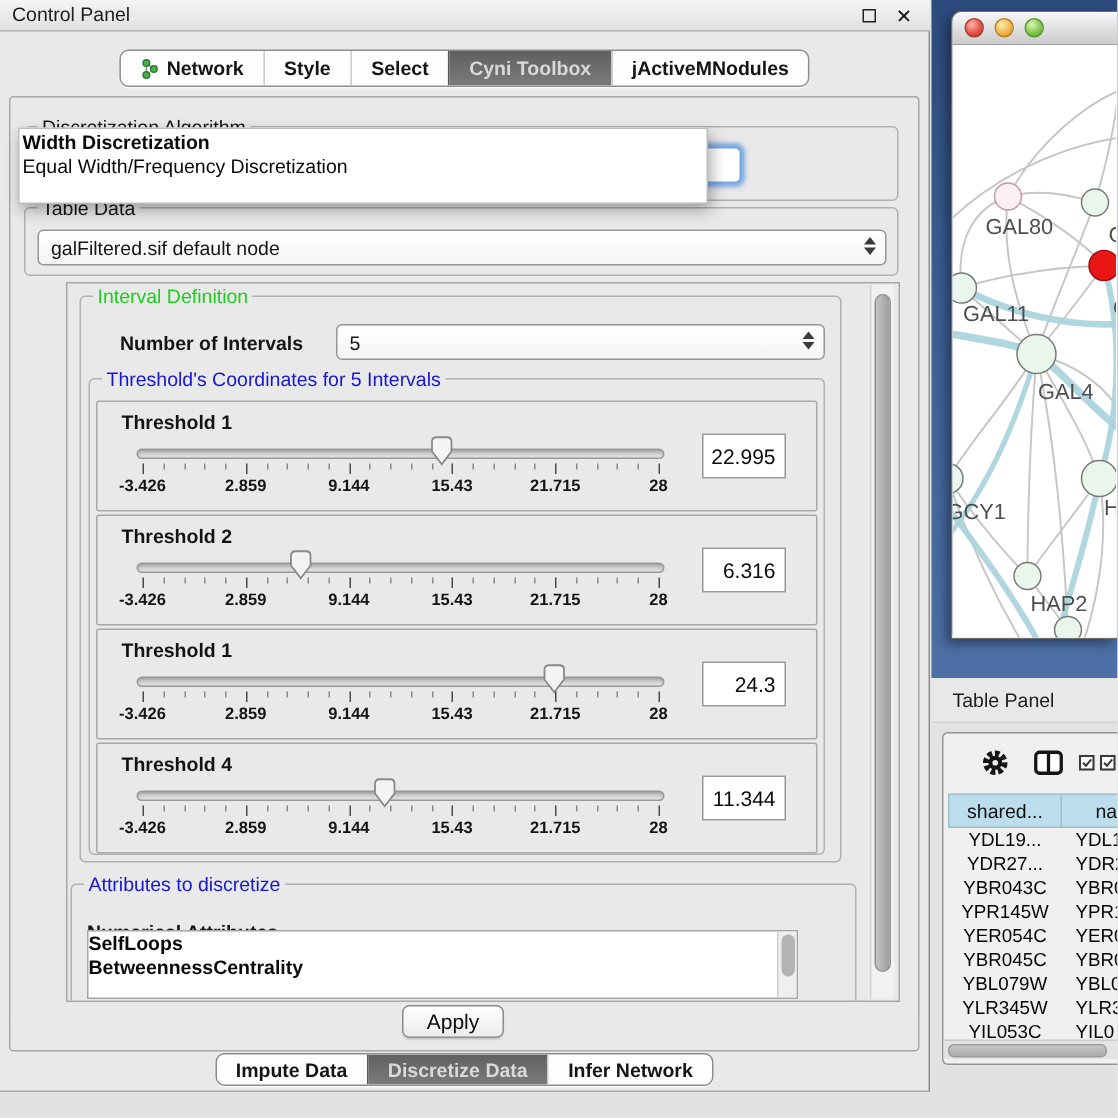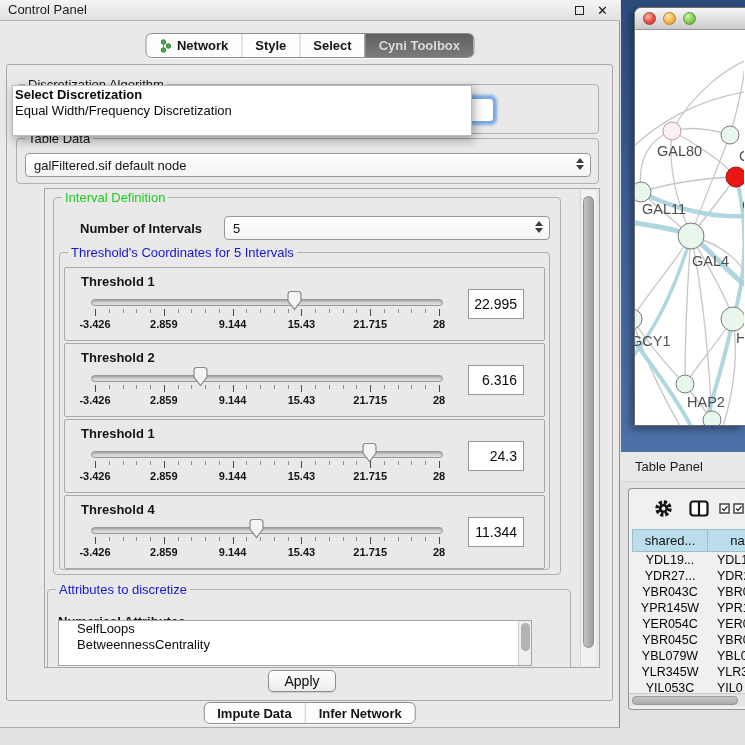--- a/index.html
+++ b/index.html
@@ -85,21 +85,21 @@
   .tick.major { height:7px; background:#4a4a4a; }
   .tick-label { position:absolute; top:50px; transform:translateX(-50%); font-size:11px; font-weight:bold; color:#141414; }
   .th-value { position:absolute; left:403px; top:21px; width:56px; height:30px; background:#fff;
               border:1px solid #979797; font-size:14px; color:#0a0a0a; text-align:right;
               line-height:28px; padding-right:6px; }
 
   .attr-group { left:2px; top:400px; width:524px; height:84px; }
   .attr-label { position:absolute; left:10px; top:12px; font-size:13px; font-weight:bold; color:#141414;margin-top:12px; }
   .attr-list { position:absolute; left:10px; top:30px; width:474px; height:46px; background:#fff;
                border:1px solid #a5a5a5; overflow:hidden; }
-  .attr-item { font-size:13px; line-height:16px; padding-left:18px; color:#0a0a0a; }
+  .attr-item { font-size:13px; line-height:16px; padding-left:0; color:#0a0a0a;font-weight:bold; }
   .attr-vscroll { position:absolute; right:0; top:0; width:13px; height:100%; background:#efefef; border-left:1px solid #cfcfcf; }
   .attr-vscroll .thumb { position:absolute; left:1.5px; top:2px; width:9px; height:28px; border-radius:5px; background:#b3b3b3; }
 
   .apply-btn { position:absolute; left:268px; top:670px; width:68px; height:22px;
                background:linear-gradient(#fefefe,#ececec); border:1px solid #8d8d8d; border-radius:5px;
                font-size:14px; color:#0a0a0a; text-align:center; line-height:20px;
                box-shadow:0 1px 1px rgba(0,0,0,.12); }
 
   
   .right { position:absolute; left:621px; top:0; width:124px; height:745px; }
@@ -172,32 +172,35 @@
           </div>
           <div class="tab">
             <span>Style</span>
           </div>
           <div class="tab">
             <span>Select</span>
           </div>
           <div class="tab selected">
             <span>Cyni Toolbox</span>
           </div>
+          <div class="tab">
+            <span>jActiveMNodules</span>
+          </div>
         </nav>
 
       <div class="content-frame"></div>
 
       <div class="group alg-group">
         <span class="gtitle">Discretization Algorithm</span>
       </div>
       <div class="focus-combo"></div>
 
       <div class="popup">
         <div id="algOptions">
-            <div class="popup-item bold">Select Discretization</div>
+            <div class="popup-item bold">Width Discretization</div>
             <div class="popup-item">Equal Width/Frequency Discretization</div>
           </div>
       </div>
 
       <div class="group td-group">
         <span class="gtitle">Table Data</span>
         <div class="combo td-combo">
           <span>galFiltered.sif default node</span>
           <span class="stepper">
               <i class="up"></i>
@@ -409,20 +412,23 @@
           <div class="thumb"></div>
         </div>
       </div>
 
       <div class="apply-btn">Apply</div>
 
       <nav class="tabbar bottom" id="bottomTabs">
           <div class="tab">
             <span>Impute Data</span>
           </div>
+          <div class="tab selected">
+            <span>Discretize Data</span>
+          </div>
           <div class="tab">
             <span>Infer Network</span>
           </div>
         </nav>
     </div>
   </section>
 
   <section class="right">
     <div class="blue-bg"></div>
 

